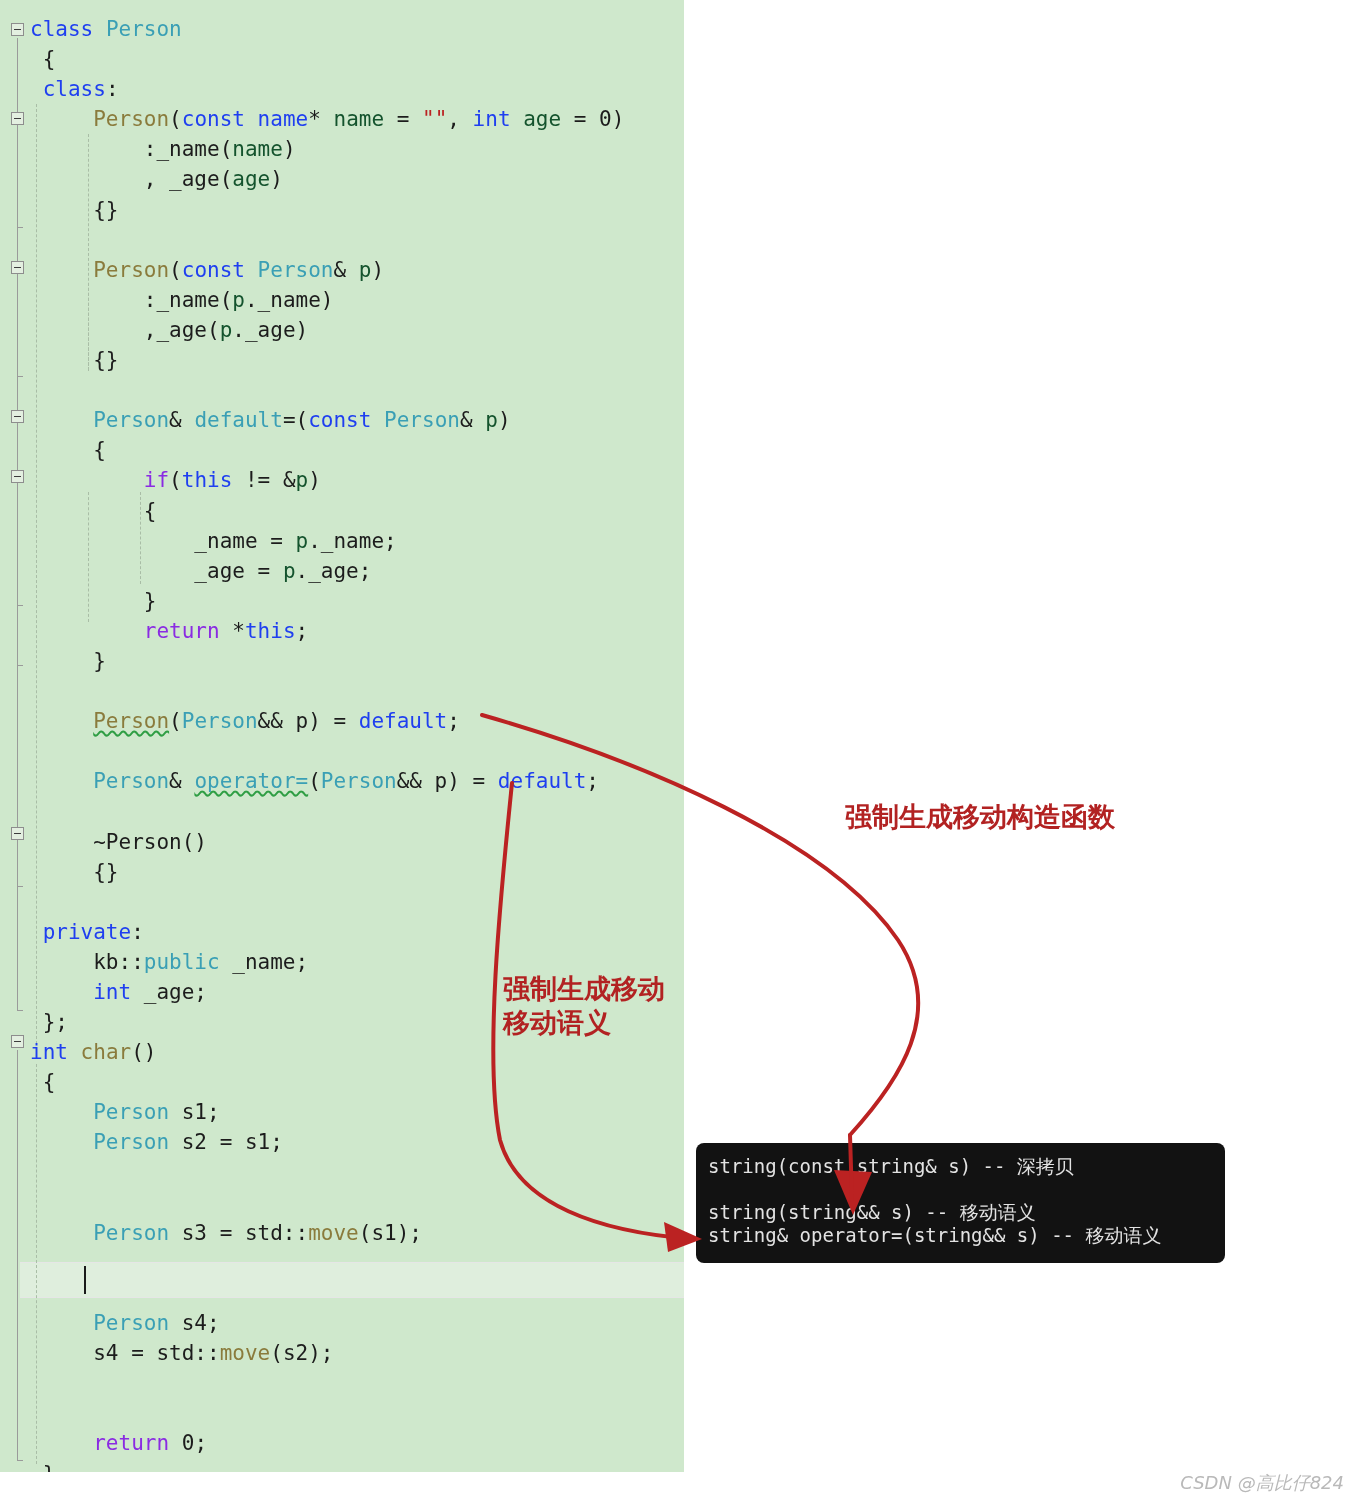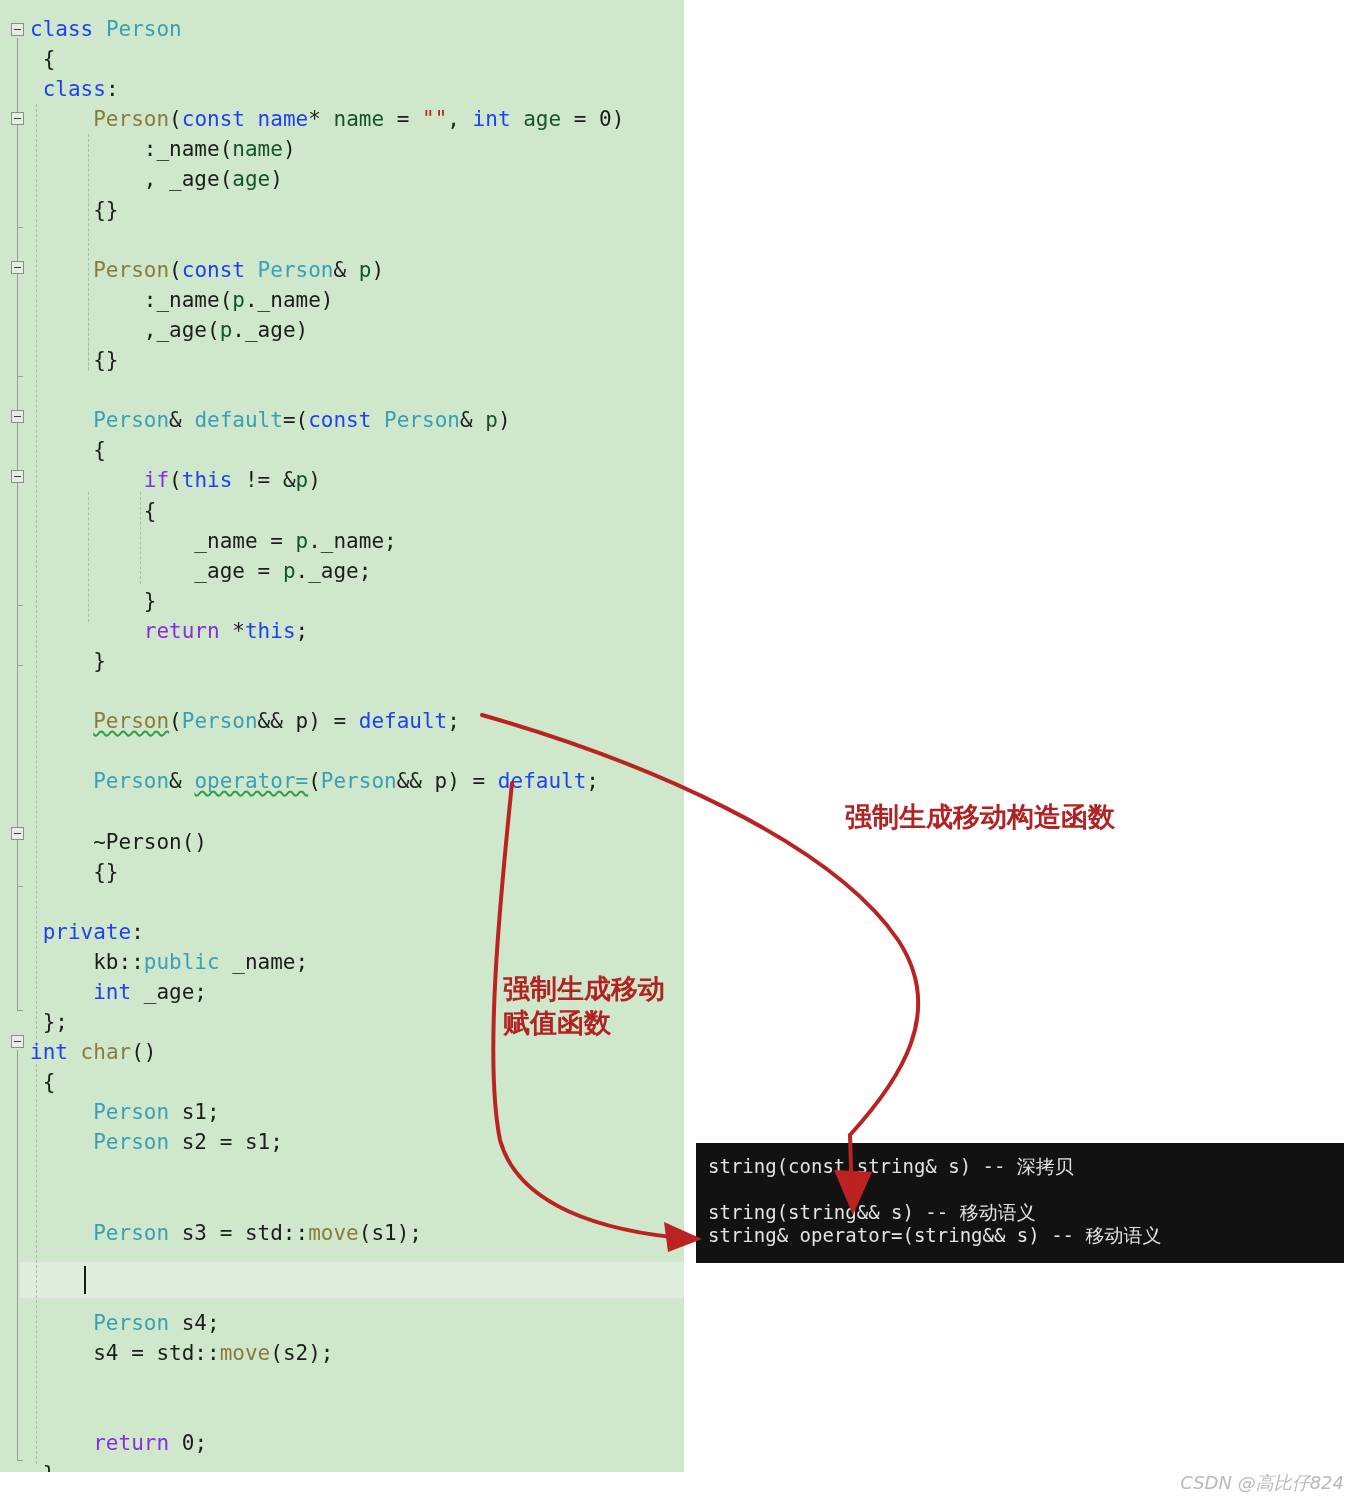--- a/index.html
+++ b/index.html
@@ -114,30 +114,31 @@
   .sq {
     text-decoration: underline wavy #2f9e44;
     text-decoration-skip-ink: none;
   }
 
   
   #console {
     position: absolute;
     left: 696px;
     top: 1143px;
-    width: 648px;
+    width: 529px;
     height: 120px;
     background: #121212;
     color: #e2e2e2;
     font-family: "DejaVu Sans Mono", "Liberation Mono", monospace;
     font-size: 19px;
     line-height: 23px;
     padding: 12px 0 0 12px;
     box-sizing: border-box;
     white-space: pre;
+    border-radius: 8px;
   }
 
   
   .annotation {
     position: absolute;
     color: #b22222;
     font-family: "DejaVu Serif", "Liberation Serif", serif;
     font-weight: bold;
     font-size: 27px;
     line-height: 34px;
@@ -263,21 +264,21 @@
 </div>
 
 <div id="console"><span>string(const string&amp; s) -- 深拷贝</span>
 <span></span>
 <span>string(string&amp;&amp; s) -- 移动语义</span>
 <span>string&amp; operator=(string&amp;&amp; s) -- 移动语义</span></div>
 
 <div id="anno-move-ctor" class="annotation">强制生成移动构造函数</div>
 
 <div id="anno-move-assign" class="annotation">强制生成移动
-赋值函数</div>
+移动语义</div>
 
 <svg id="arrows" viewBox="0 0 1358 1503" xmlns="http://www.w3.org/2000/svg">
 
   <path d="M 482,715 C 640,760 830,840 898,940 C 946,1012 900,1080 850,1135" fill="none" stroke="#bb2222" stroke-width="4" stroke-linecap="round"></path>
   <path d="M 853,1215 L 834,1170 L 872,1172 Z" fill="#bb2222"></path>
   <path d="M 850,1135 L 852,1200" fill="none" stroke="#bb2222" stroke-width="4" stroke-linecap="round"></path>
 
   <path d="M 512,783 C 500,900 484,1060 500,1140 C 518,1205 600,1232 693,1239" fill="none" stroke="#bb2222" stroke-width="4" stroke-linecap="round"></path>
   <path d="M 702,1239 L 664,1222 L 668,1252 Z" fill="#bb2222"></path>
 </svg>

